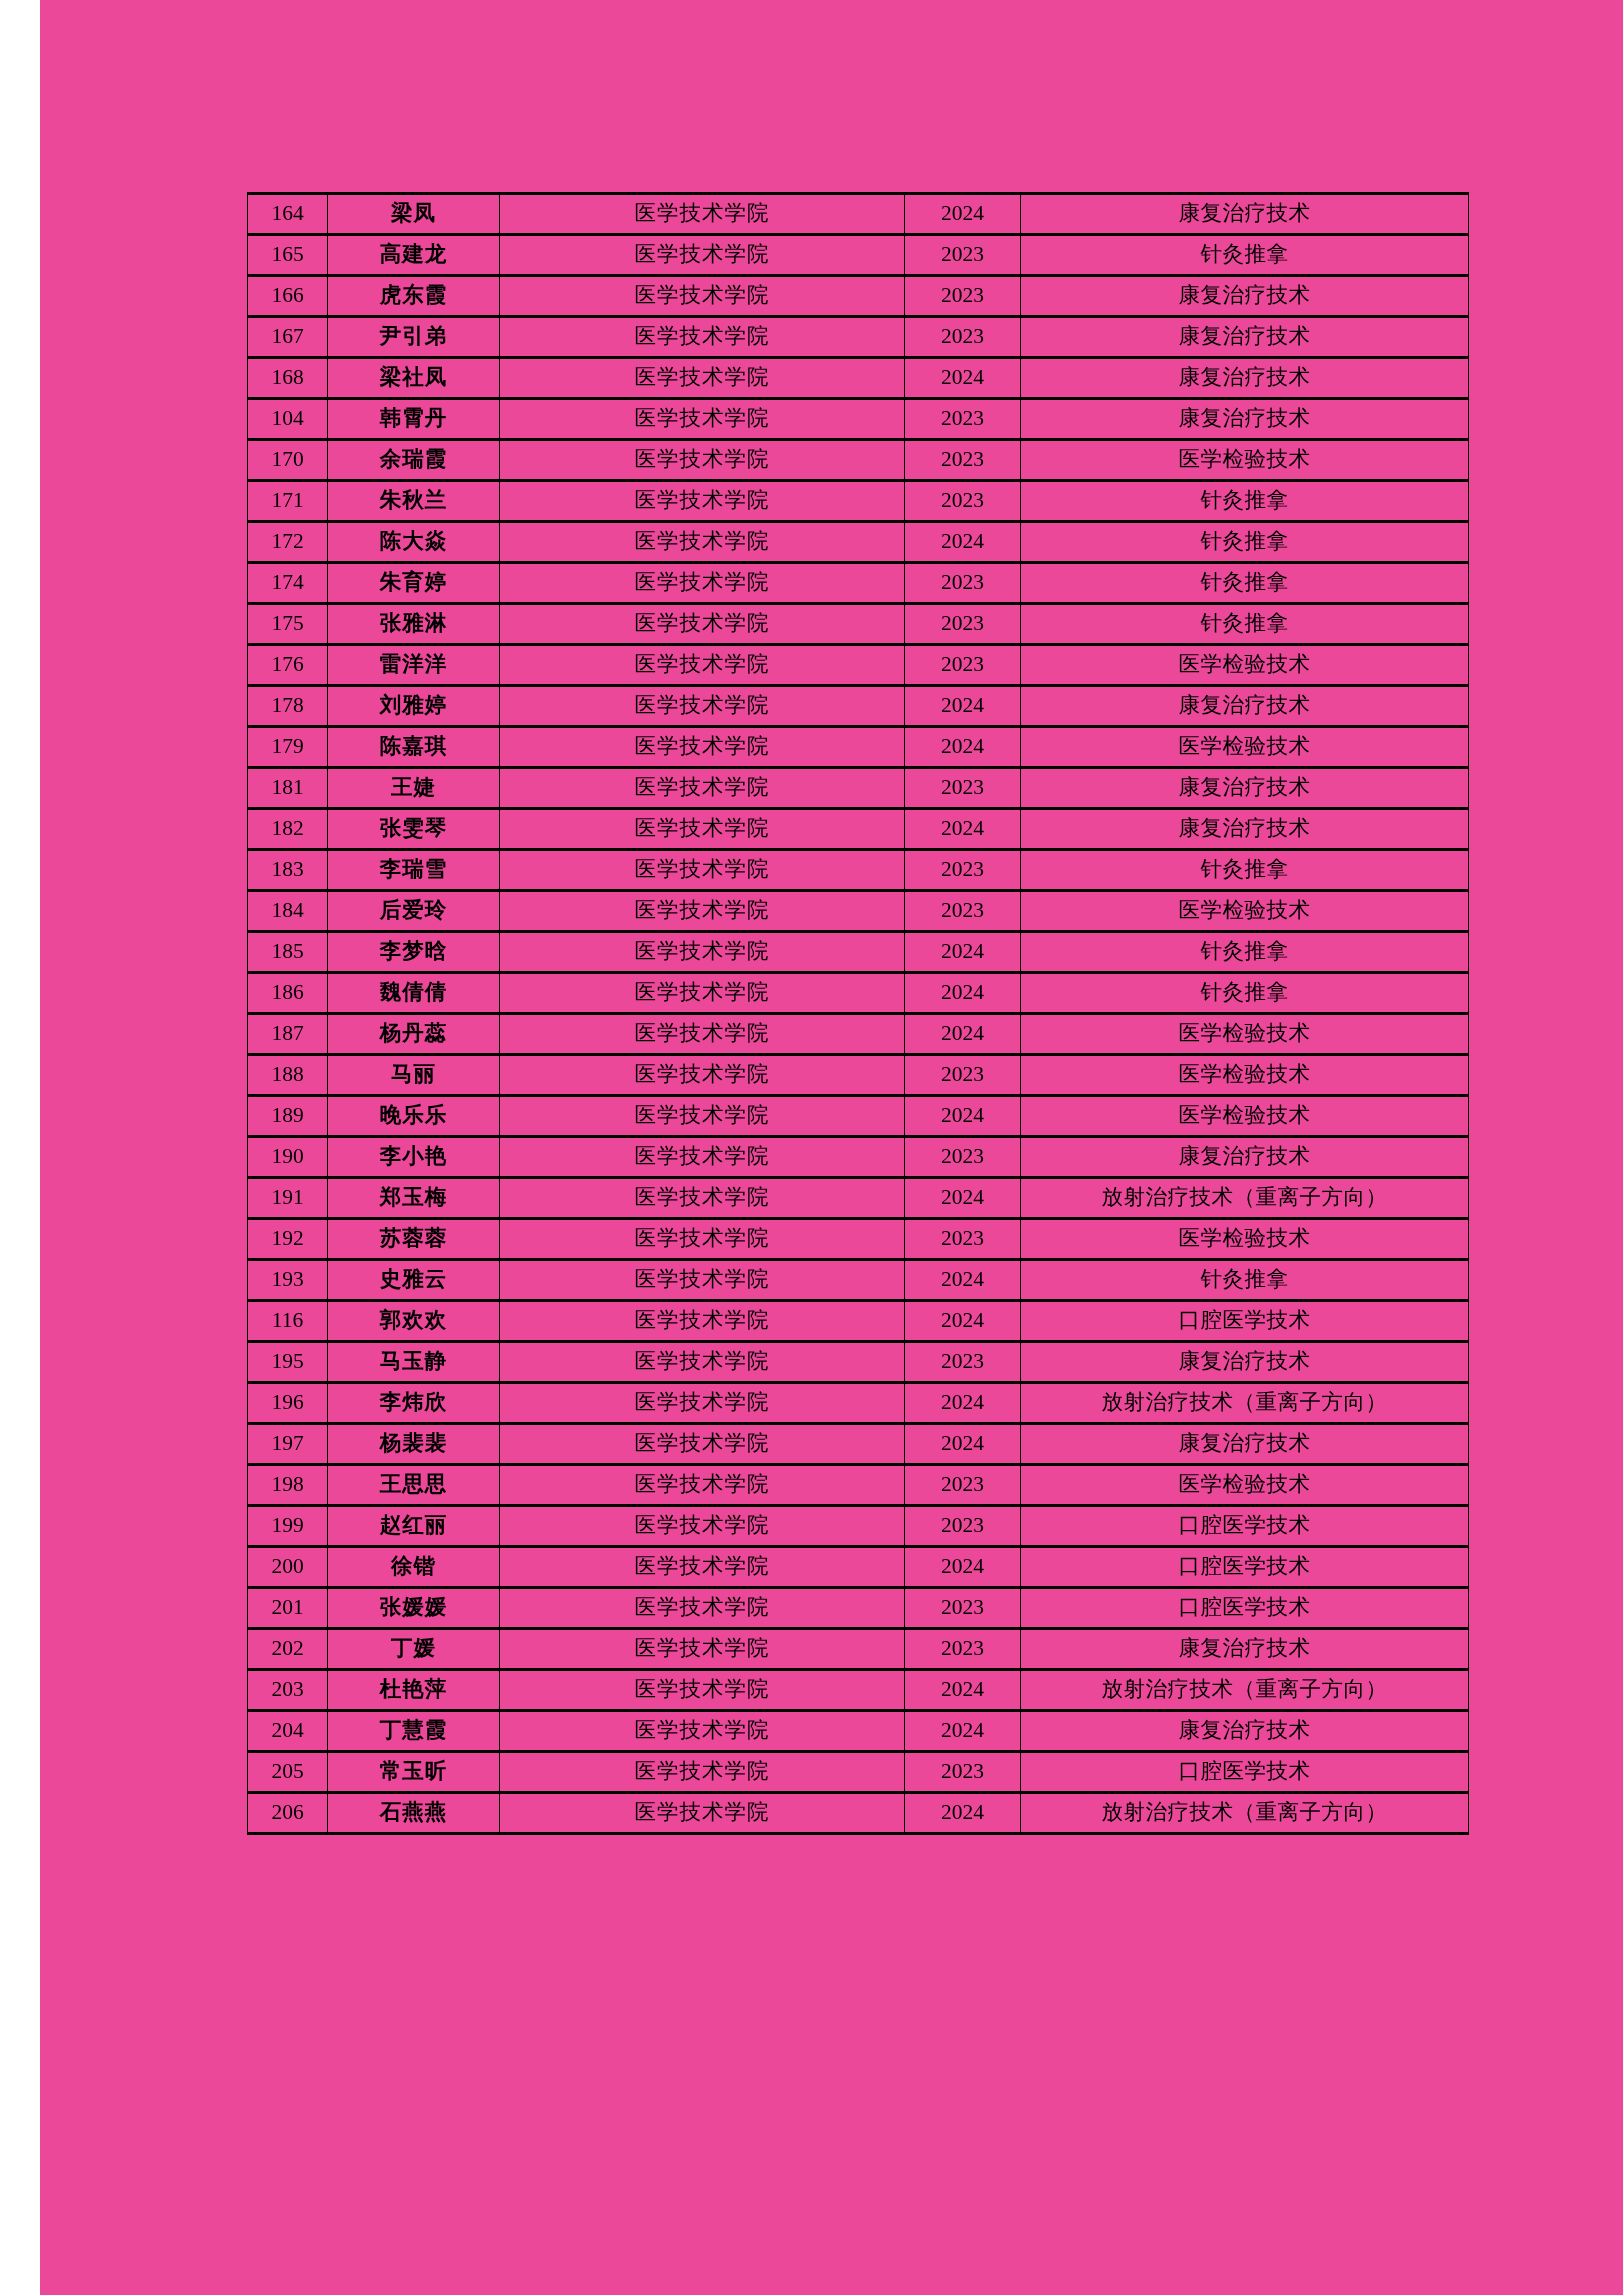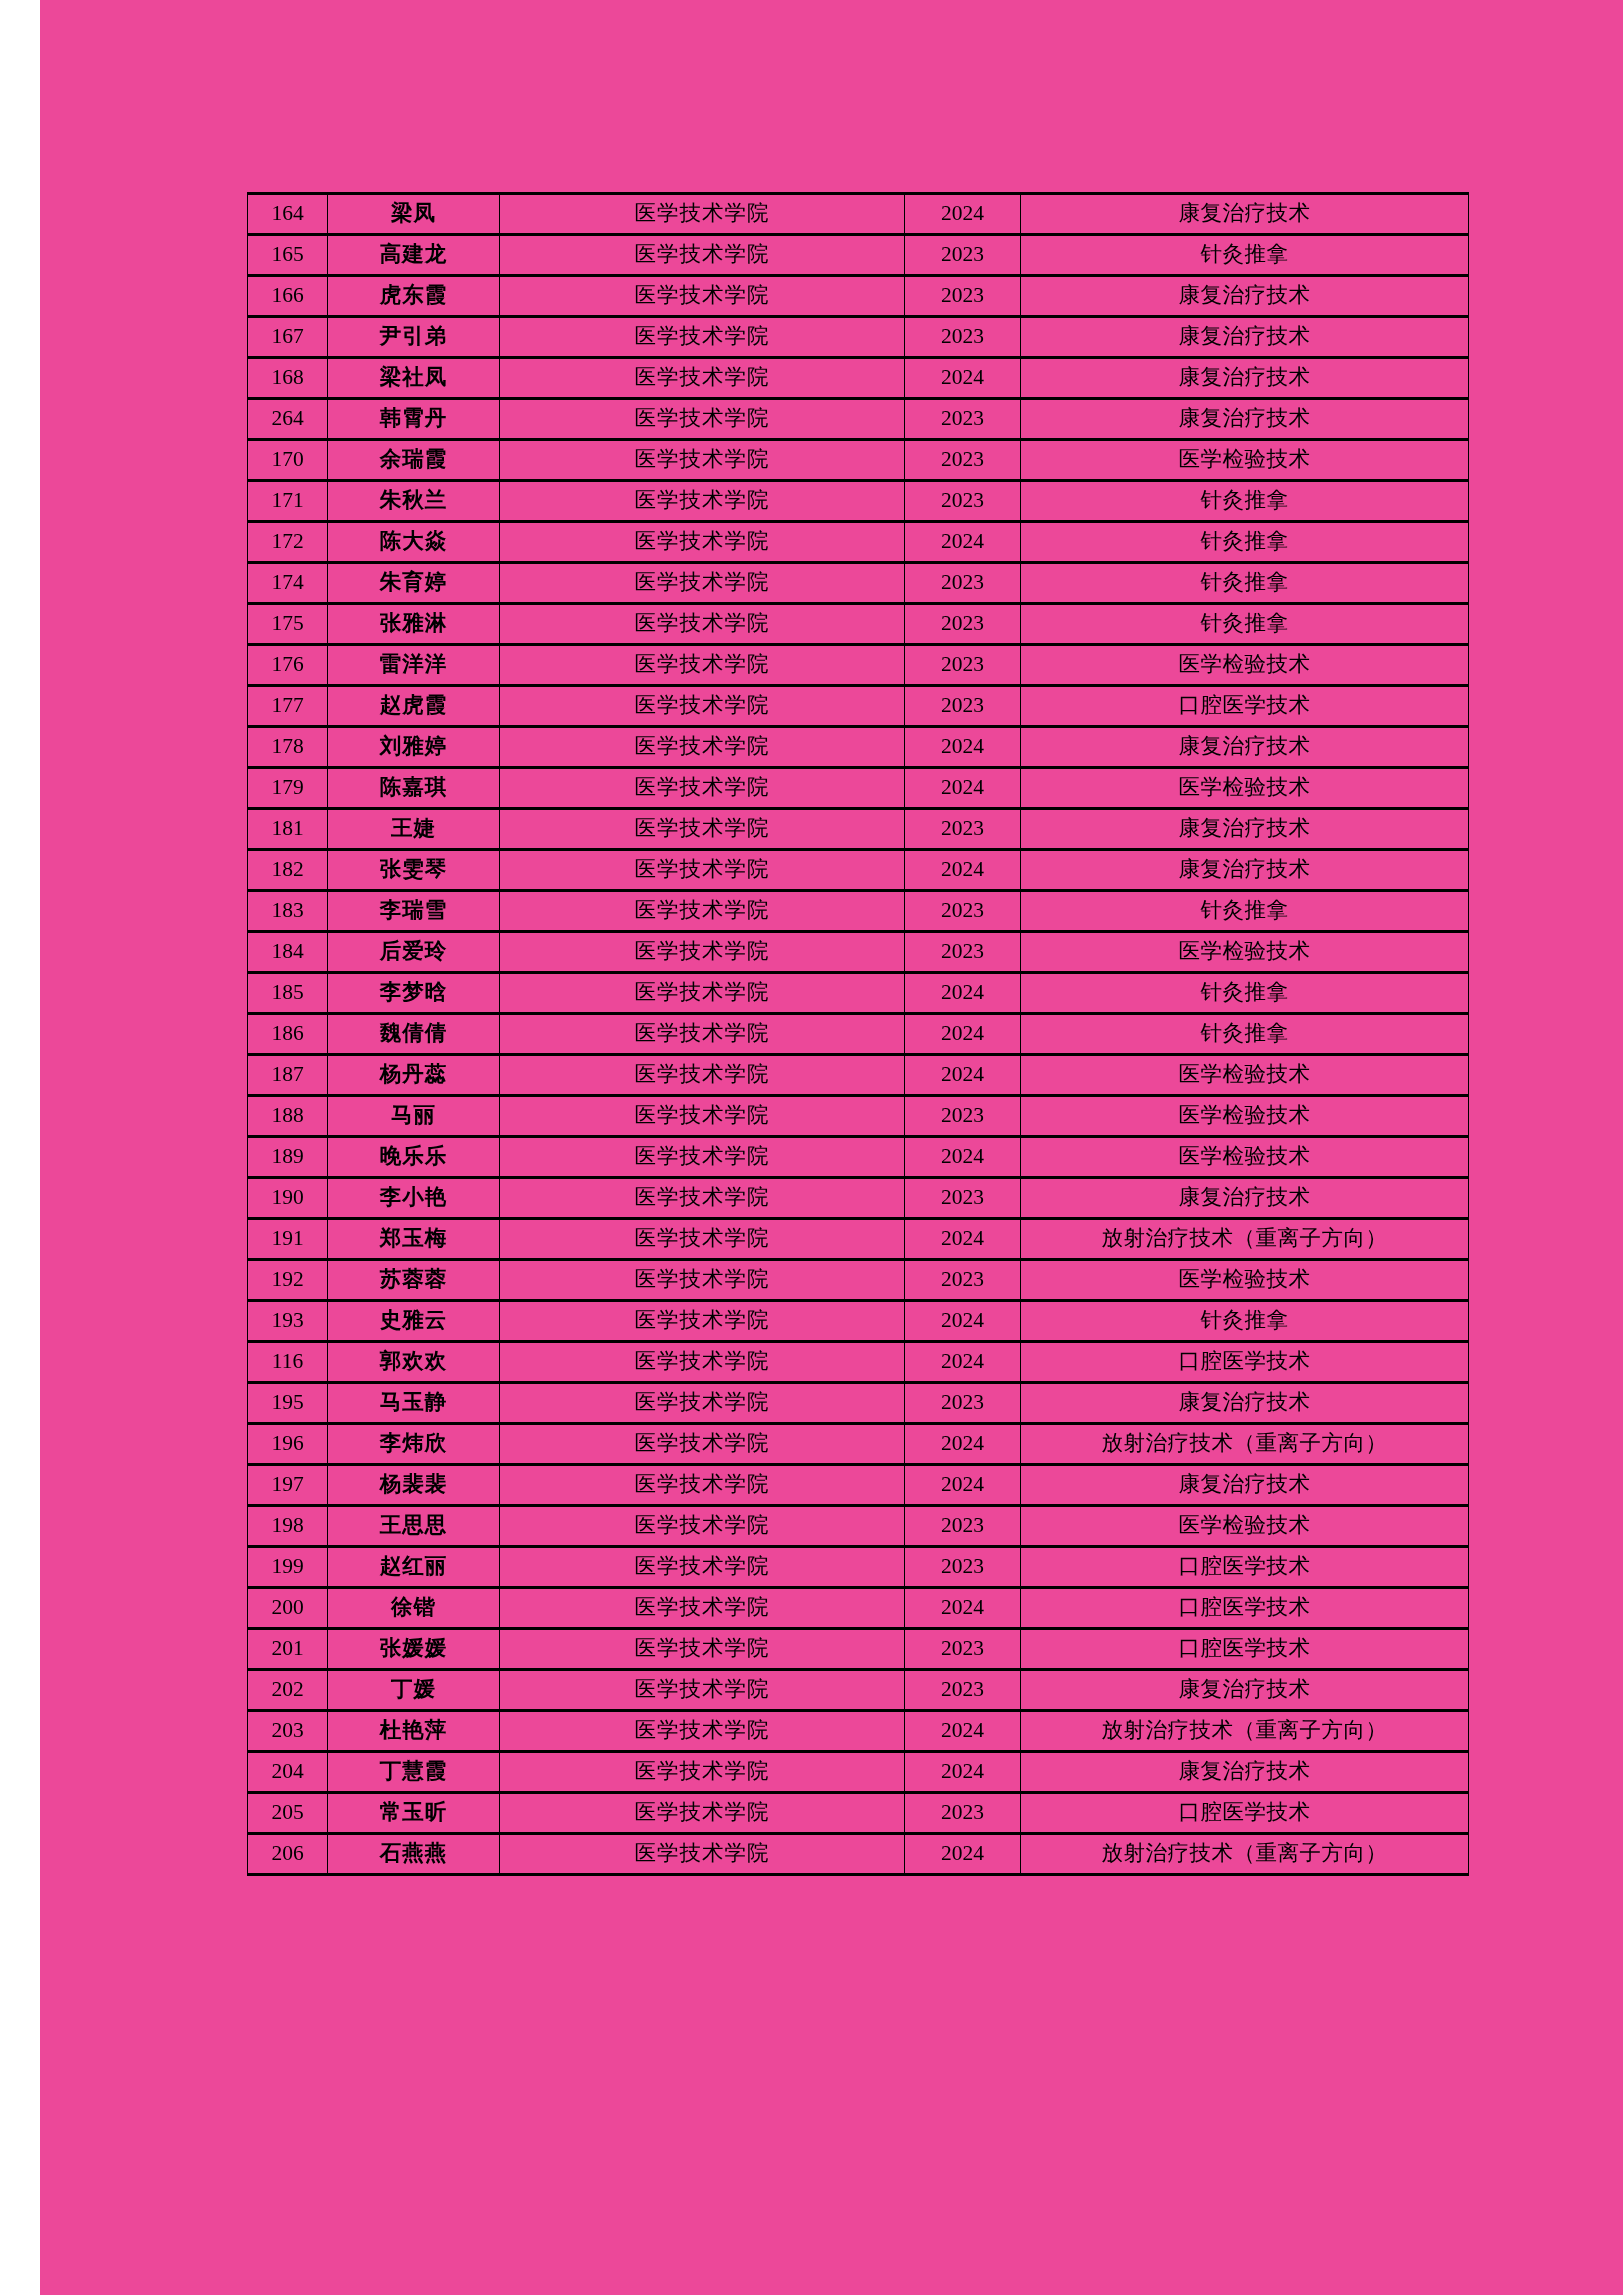--- a/index.html
+++ b/index.html
@@ -85,21 +85,21 @@
           <td class="col-major">康复治疗技术</td>
         </tr>
         <tr>
           <td class="col-index">168</td>
           <td class="col-name">梁社凤</td>
           <td class="col-college">医学技术学院</td>
           <td class="col-year">2024</td>
           <td class="col-major">康复治疗技术</td>
         </tr>
         <tr>
-          <td class="col-index">264</td>
+          <td class="col-index">104</td>
           <td class="col-name">韩霄丹</td>
           <td class="col-college">医学技术学院</td>
           <td class="col-year">2023</td>
           <td class="col-major">康复治疗技术</td>
         </tr>
         <tr>
           <td class="col-index">170</td>
           <td class="col-name">余瑞霞</td>
           <td class="col-college">医学技术学院</td>
           <td class="col-year">2023</td>
@@ -132,27 +132,20 @@
           <td class="col-college">医学技术学院</td>
           <td class="col-year">2023</td>
           <td class="col-major">针灸推拿</td>
         </tr>
         <tr>
           <td class="col-index">176</td>
           <td class="col-name">雷洋洋</td>
           <td class="col-college">医学技术学院</td>
           <td class="col-year">2023</td>
           <td class="col-major">医学检验技术</td>
-        </tr>
-        <tr>
-          <td class="col-index">177</td>
-          <td class="col-name">赵虎霞</td>
-          <td class="col-college">医学技术学院</td>
-          <td class="col-year">2023</td>
-          <td class="col-major">口腔医学技术</td>
         </tr>
         <tr>
           <td class="col-index">178</td>
           <td class="col-name">刘雅婷</td>
           <td class="col-college">医学技术学院</td>
           <td class="col-year">2024</td>
           <td class="col-major">康复治疗技术</td>
         </tr>
         <tr>
           <td class="col-index">179</td>

